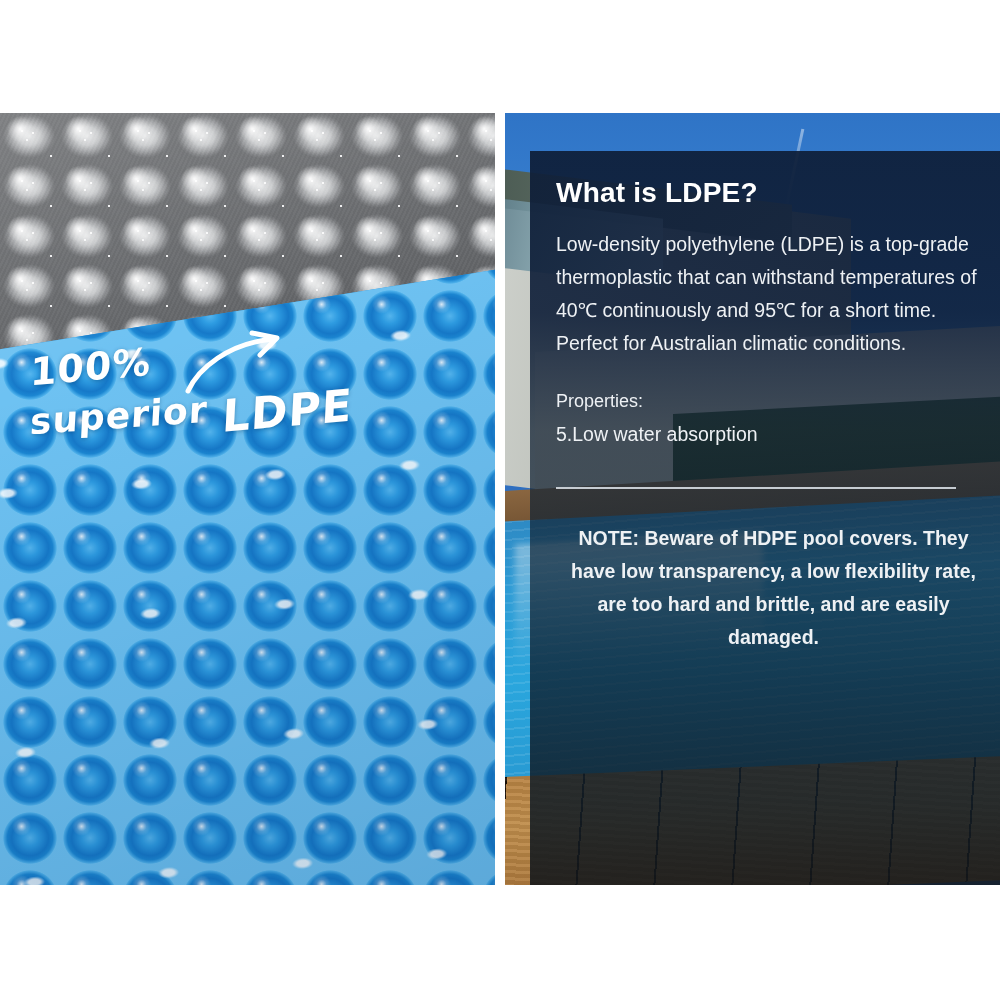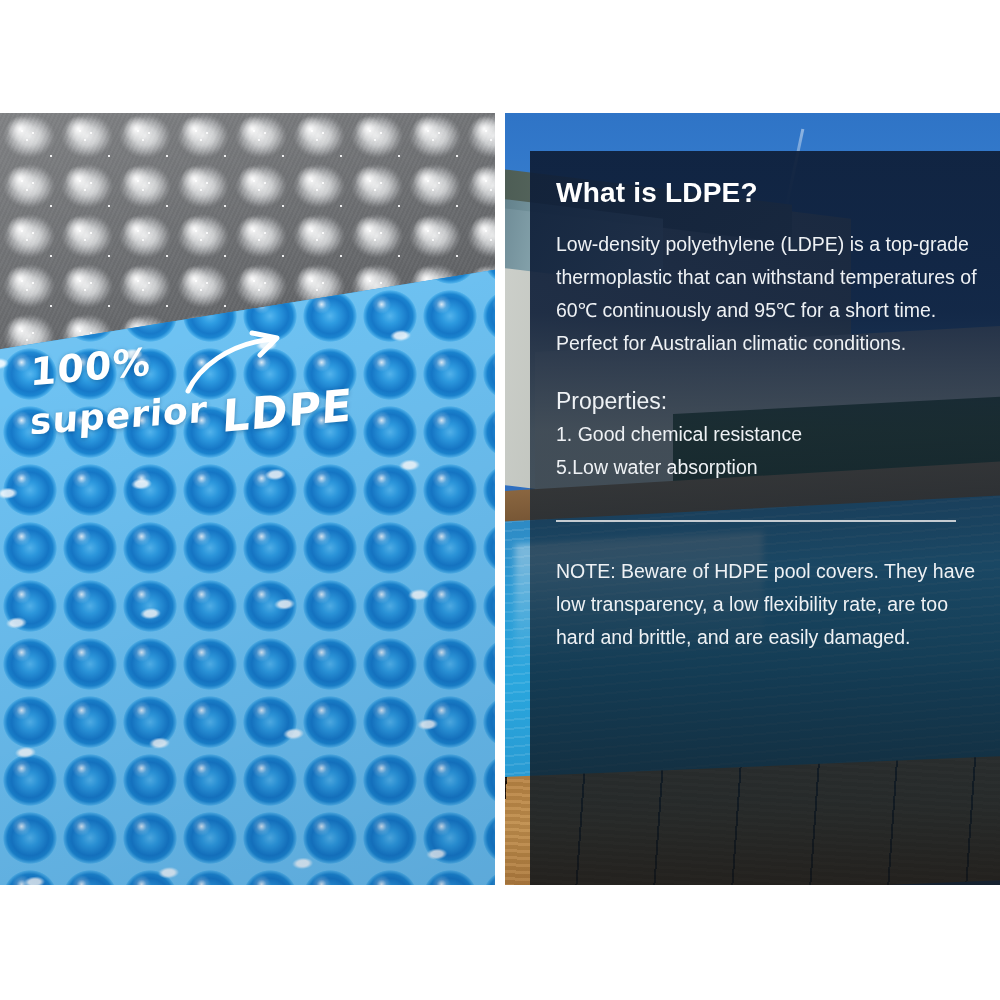--- a/index.html
+++ b/index.html
@@ -184,33 +184,34 @@
 
   .card-title{
     color:#ffffff; font-size:28px; font-weight:bold; letter-spacing:.2px;
     margin-bottom:19px;
   }
   .card-para{
     color:#eef1f4; font-size:19.5px; line-height:33px; font-weight:300;
     margin-bottom:25px;
   }
   .props-label{
-    color:#eef1f4; font-size:23px; line-height:33px; font-weight:300;
+    color:#eef1f4; font-size:18px; line-height:33px; font-weight:300;
   }
   .props-list{ list-style:none; }
   .props-list li{
     color:#eef1f4; font-size:19.5px; line-height:33px; font-weight:300;
     white-space:pre;
   }
   .divider{
     height:2px; background:#c6ccd2; margin:36px 8px 0 0; width:400px;
   }
   .note-para{
-    color:#eef1f4; font-size:19.5px; line-height:33px; font-weight:400;
+    color:#eef1f4; font-size:19.5px; line-height:33px; font-weight:700;
     margin-top:33px;
+    text-align:center;
   }
 </style>
 </head>
 <body>
 
 <div class="stage">
 
   <div class="panel-left">
 
     <div class="silver-sheet"></div>
@@ -252,26 +253,25 @@
     <div class="ph-pool-ripple"></div>
     <div class="ph-pool-refl"></div>
     <div class="ph-deck-bot"></div>
     <div class="ph-deck-grain"></div>
 
     <div class="info-card">
       <div class="info-inner">
 
         <div class="card-title">What is LDPE?</div>
 
-        <div class="card-para">Low-density polyethylene (LDPE) is a top-grade thermoplastic that can withstand temperatures of 60℃ continuously and 95℃ for a short time. Perfect for Australian climatic conditions.</div>
+        <div class="card-para">Low-density polyethylene (LDPE) is a top-grade thermoplastic that can withstand temperatures of 40℃ continuously and 95℃ for a short time. Perfect for Australian climatic conditions.</div>
 
         <div class="props-label">Properties:</div>
 
         <ul class="props-list">
-          <li>1. Good chemical resistance</li>
           <li>5.Low water absorption</li>
         </ul>
 
         <div class="divider"></div>
 
         <div class="note-para">NOTE: Beware of HDPE pool covers. They have low transparency, a low flexibility rate, are too hard and brittle, and are easily damaged.</div>
       </div>
     </div>
   </div>
 

